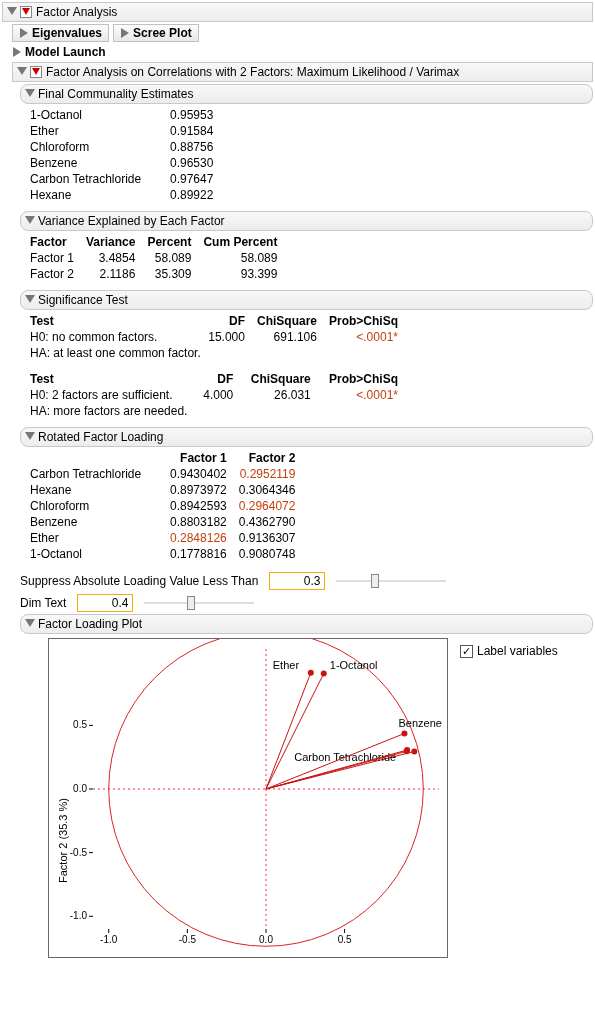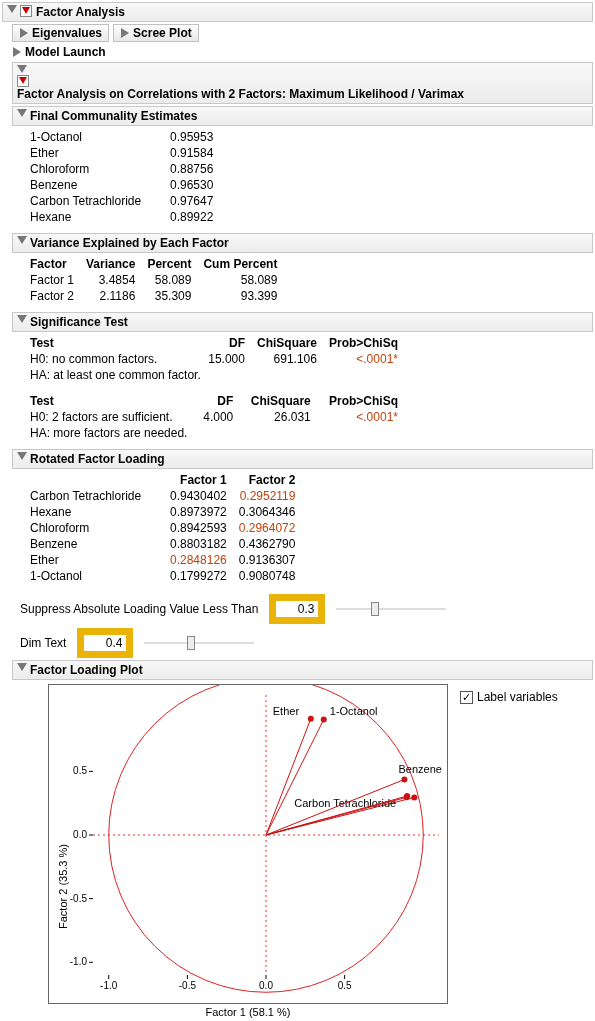--- a/index.html
+++ b/index.html
@@ -7,24 +7,25 @@
     margin: 0;
     padding: 2px;
     font-family: "Segoe UI", Arial, sans-serif;
     font-size: 12px;
     background: #fff;
     color: #000;
     width: 595px;
   }
   .section-header {
     display: flex;
+    align-items: center;
     background: linear-gradient(to bottom, #f8f8f8, #ececec);
     border: 1px solid #c8c8c8;
     padding: 2px 4px;
-    font-weight: bold;
+    font-weight: normal;
     margin-top: 2px;
   }
   .section-header.top { margin-top: 0; }
   .disclosure {
     width: 10px;
     height: 10px;
     display: inline-flex;
     align-items: center;
     justify-content: center;
     margin-right: 3px;
@@ -34,41 +35,41 @@
     width: 12px;
     height: 12px;
     border: 1px solid #888;
     background: #fff;
     display: inline-flex;
     align-items: center;
     justify-content: center;
     margin-right: 4px;
   }
   .red-dropdown svg polygon { fill: #c00; }
-  .indent-1 { margin-left: 10px; flex-direction: column; }
-  .indent-2 { margin-left: 10px; }
+  .indent-1 { margin-left: 10px; }
+  .indent-2 { margin-left: 18px; border-radius: 8px; }
   .tab-row { display: flex; gap: 4px; margin: 2px 0 2px 10px; }
   .tab-btn {
     display: flex;
     align-items: center;
     background: linear-gradient(to bottom,#fdfdfd,#e8e8e8);
     border: 1px solid #c0c0c0;
     padding: 1px 6px;
     font-weight: bold;
   }
   .content { padding: 3px 2px 6px 22px; }
   table { border-collapse: collapse; }
   td, th { padding: 1px 6px; font-size: 12px; text-align: left; font-weight: normal; }
   th { font-weight: bold; }
   .num { text-align: right; font-variant-numeric: tabular-nums; }
   .dim { color: #c2410c; }
   .orange { color: #c2410c; }
   .input-row { display: flex; align-items: center; gap: 11px; margin: 4px 0 2px 18px; }
   .input-box {
-    border: 7px solid #eab308;
+    border: 1px solid #eab308;
     padding: 1px 4px;
     width: 56px;
     text-align: right;
     font-size: 12px;
     background:#fff;
   }
   .slider {
     position: relative;
     width: 110px;
     height: 14px;
@@ -331,21 +332,21 @@
           <td class="num ">0.8803182</td>
           <td class="num ">0.4362790</td>
         </tr>
         <tr>
           <td style="width:140px;">Ether</td>
           <td class="num dim">0.2848126</td>
           <td class="num ">0.9136307</td>
         </tr>
         <tr>
           <td style="width:140px;">1-Octanol</td>
-          <td class="num ">0.1799272</td>
+          <td class="num ">0.1778816</td>
           <td class="num ">0.9080748</td>
         </tr>
       </tbody>
   </table>
 </div>
 
 <div class="input-row">
   <span>Suppress Absolute Loading Value Less Than</span>
   <div class="input-box">0.3</div>
   <div class="slider">
@@ -406,21 +407,20 @@
           <line x1="217" y1="150" x2="261.7912727272727" y2="33.72363636363633" stroke="#c11" stroke-width="1"></line>
           <circle cx="261.7912727272727" cy="33.72363636363633" r="3" fill="#c11"></circle>
           <text x="223.7912727272727" y="29.72363636363633" font-size="11" fill="#000">Ether</text>
           <line x1="217" y1="150" x2="274.76627272727274" y2="34.42363636363635" stroke="#c11" stroke-width="1"></line>
           <circle cx="274.76627272727274" cy="34.42363636363635" r="3" fill="#c11"></circle>
           <text x="280.76627272727274" y="30.423636363636348" font-size="11" fill="#000">1-Octanol</text>
           <rect x="44" y="10" width="346" height="280" fill="none" stroke="none"></rect>
         </svg>
       <span class="ylabel" style="left:14px;">Factor 2  (35.3 %)</span>
     </div>
-    <div style="text-align:center;font-size:11px;margin-top:2px;">Factor 1  (58.1 %)</div>
   </div>
   <div style="display:flex;align-items:center;margin-top:6px;">
     <span class="checkbox">
         <span class="check">✓</span>
       </span>
     <span>Label variables</span>
   </div>
 </div>
 
 </body></html>

